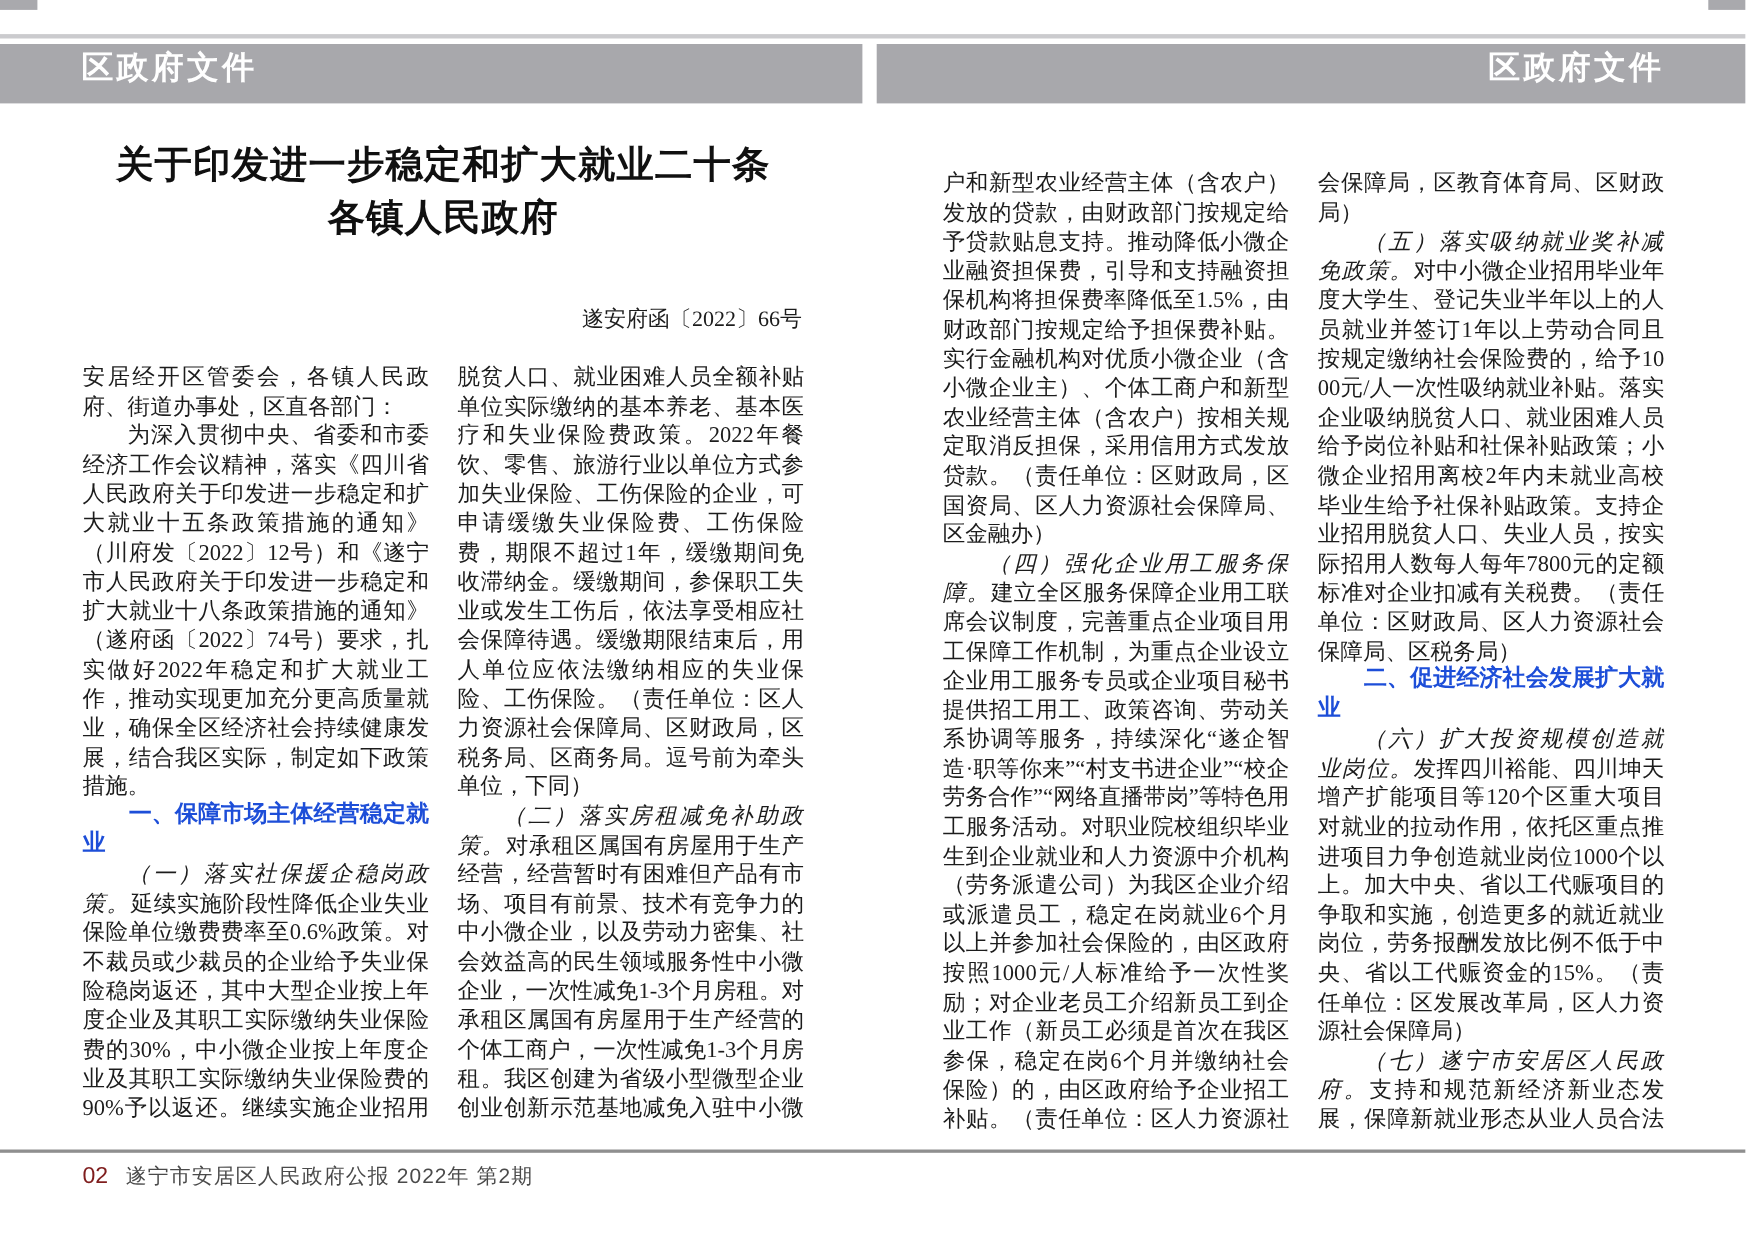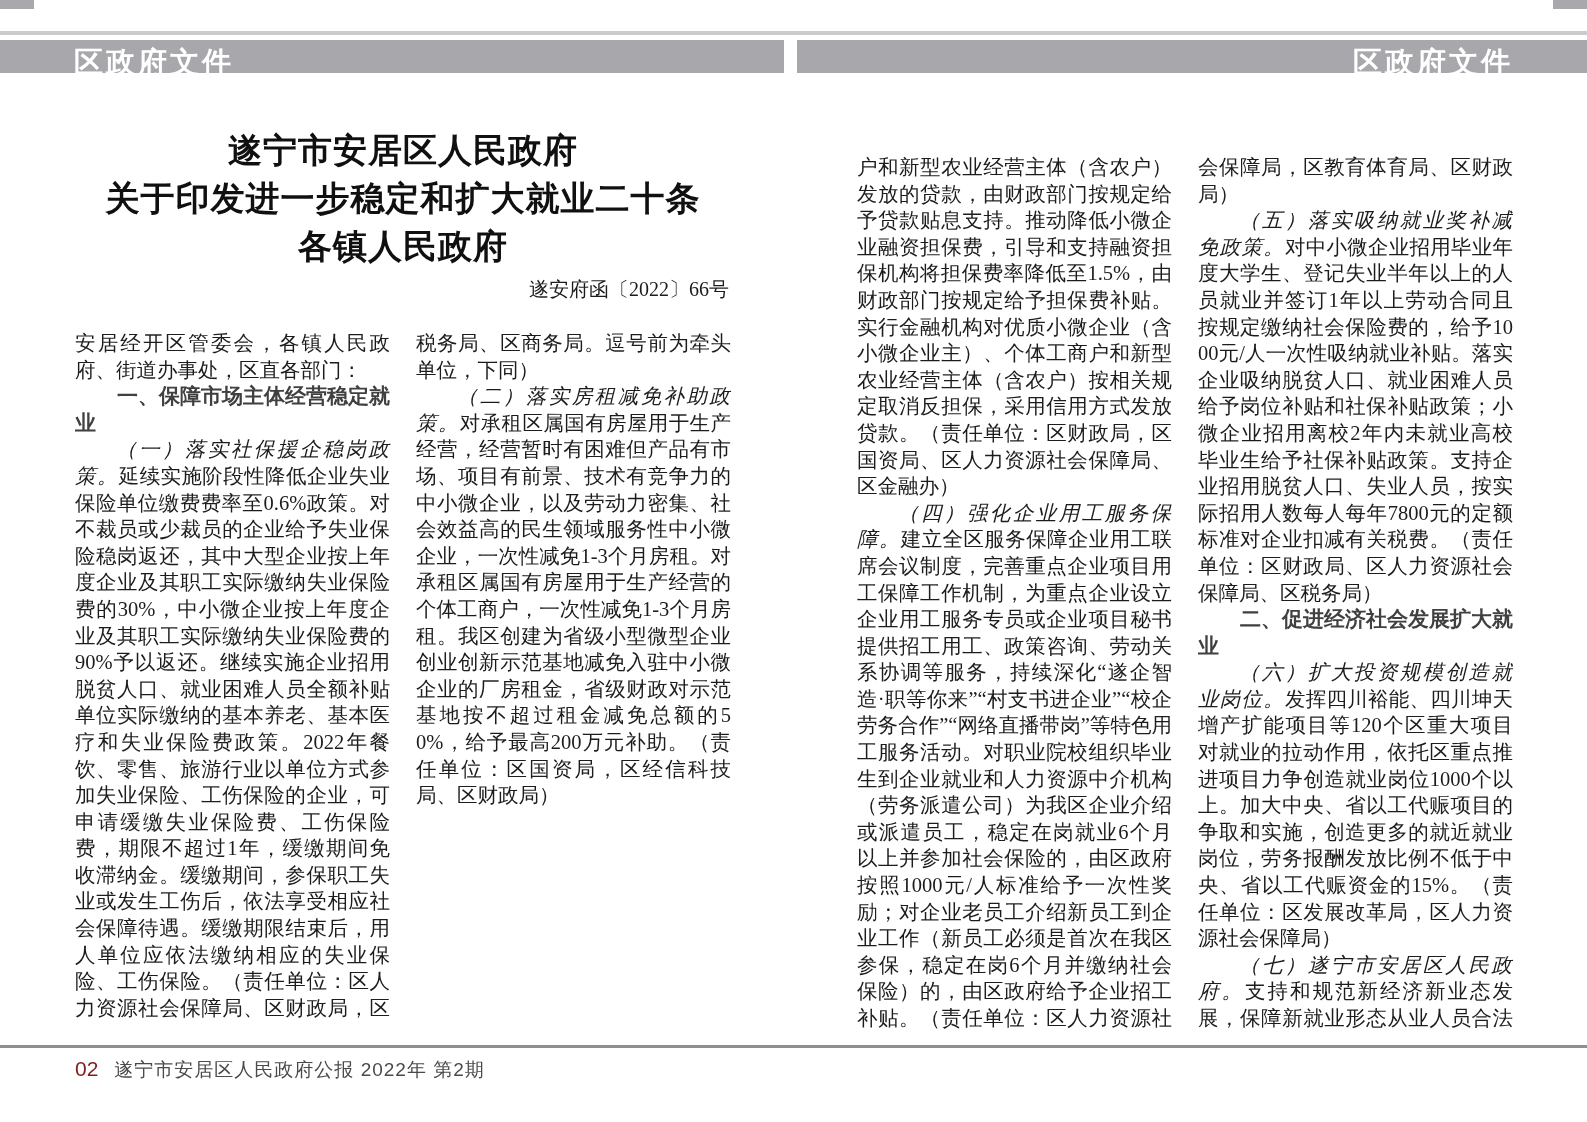--- a/index.html
+++ b/index.html
@@ -14,21 +14,21 @@
     color: #1c1c1c;
   }
   .corner-mark { position: absolute; top: 0; height: 9px; background: #a9a9ad; }
   .corner-mark.left  { left: 0; width: 34px; }
   .corner-mark.right { right: 0; width: 34px; }
   .top-rule {
     position: absolute; left: 0; top: 31px;
     width: 1587px; height: 4px; background: #cbcbce;
   }
   .banner {
-    position: absolute; top: 40px; height: 33px;
+    position: absolute; top: 40px; height: 54px;
     background: #a8a8ac; color: #ffffff;
     font-family: "Liberation Sans", sans-serif;
     font-weight: bold; font-size: 29px; line-height: 45px;
     letter-spacing: 3px;
   }
   .banner.banner-left  { left: 0;    width: 784px; padding-left: 74px; }
   .banner.banner-right { left: 797px; width: 790px; padding-right: 74px; text-align: right; }
 
   .page { position: absolute; top: 0; width: 656px; height: 1122px; }
   .page.page-left  { left: 75px; }
@@ -53,23 +53,23 @@
     text-align: justify;
     font-size: 20.5px; line-height: 26.6px;
     word-break: break-all;
   }
   .columns.columns-left  { top: 330px; height: 702px; }
   .columns.columns-right { top: 140px; height: 892px; margin-top: 14px; }
 
   .columns p { margin: 0; padding: 0; }
   .para-indent { text-indent: 2em; }
   .section-heading {
-    font-family: Liberation Serif, serif;
+    font-family: Liberation Mono, monospace;
     font-weight: bold; font-size: 21px;
-    text-indent: 2em; color: #404040;
+    text-indent: 2em; color: #1d4ed8;
   }
   .policy-item { text-indent: 2em; }
   .item-lead { font-style: italic; letter-spacing: 1px; }
 
   .footer-rule {
     position: absolute; left: 0; top: 1045px;
     width: 1587px; height: 3px; background: #8f8f8f;
   }
   .footer-text {
     position: absolute; top: 1056px;
@@ -94,28 +94,28 @@
 
   <div class="banner banner-left">
     <span>区政府文件</span>
   </div>
   <div class="banner banner-right">
     <span>区政府文件</span>
   </div>
 
   <div class="page page-left">
     <div class="title-block">
-      <div>遂宁市安居区人民政府</div>
       <div>关于印发进一步稳定和扩大就业二十条</div>
       <div>各镇人民政府</div>
     </div>
     <div class="doc-number">遂安府函〔2022〕66号</div>
 
     <div class="columns columns-left">
       <p>安居经开区管委会，各镇人民政府、街道办事处，区直各部门：</p>
+      <p class="para-indent">为深入贯彻中央、省委和市委经济工作会议精神，落实《四川省人民政府关于印发进一步稳定和扩大就业十五条政策措施的通知》（川府发〔2022〕12号）和《遂宁市人民政府关于印发进一步稳定和扩大就业十八条政策措施的通知》（遂府函〔2022〕74号）要求，扎实做好2022年稳定和扩大就业工作，推动实现更加充分更高质量就业，确保全区经济社会持续健康发展，结合我区实际，制定如下政策措施。</p>
       <p class="section-heading">一、保障市场主体经营稳定就业</p>
       <p class="policy-item"><span class="item-lead">（一）落实社保援企稳岗政策。</span><span>延续实施阶段性降低企业失业保险单位缴费费率至0.6%政策。对不裁员或少裁员的企业给予失业保险稳岗返还，其中大型企业按上年度企业及其职工实际缴纳失业保险费的30%，中小微企业按上年度企业及其职工实际缴纳失业保险费的90%予以返还。继续实施企业招用脱贫人口、就业困难人员全额补贴单位实际缴纳的基本养老、基本医疗和失业保险费政策。2022年餐饮、零售、旅游行业以单位方式参加失业保险、工伤保险的企业，可申请缓缴失业保险费、工伤保险费，期限不超过1年，缓缴期间免收滞纳金。缓缴期间，参保职工失业或发生工伤后，依法享受相应社会保障待遇。缓缴期限结束后，用人单位应依法缴纳相应的失业保险、工伤保险。（责任单位：区人力资源社会保障局、区财政局，区税务局、区商务局。逗号前为牵头单位，下同）</span></p>
       <p class="policy-item"><span class="item-lead">（二）落实房租减免补助政策。</span><span>对承租区属国有房屋用于生产经营，经营暂时有困难但产品有市场、项目有前景、技术有竞争力的中小微企业，以及劳动力密集、社会效益高的民生领域服务性中小微企业，一次性减免1-3个月房租。对承租区属国有房屋用于生产经营的个体工商户，一次性减免1-3个月房租。我区创建为省级小型微型企业创业创新示范基地减免入驻中小微企业的厂房租金，省级财政对示范基地按不超过租金减免总额的50%，给予最高200万元补助。（责任单位：区国资局，区经信科技局、区财政局）</span></p>
 
     </div>
 
     <div class="footer-text footer-left">
       <span class="page-num">02</span><span>遂宁市安居区人民政府公报  2022年  第2期</span>
     </div>
   </div>

